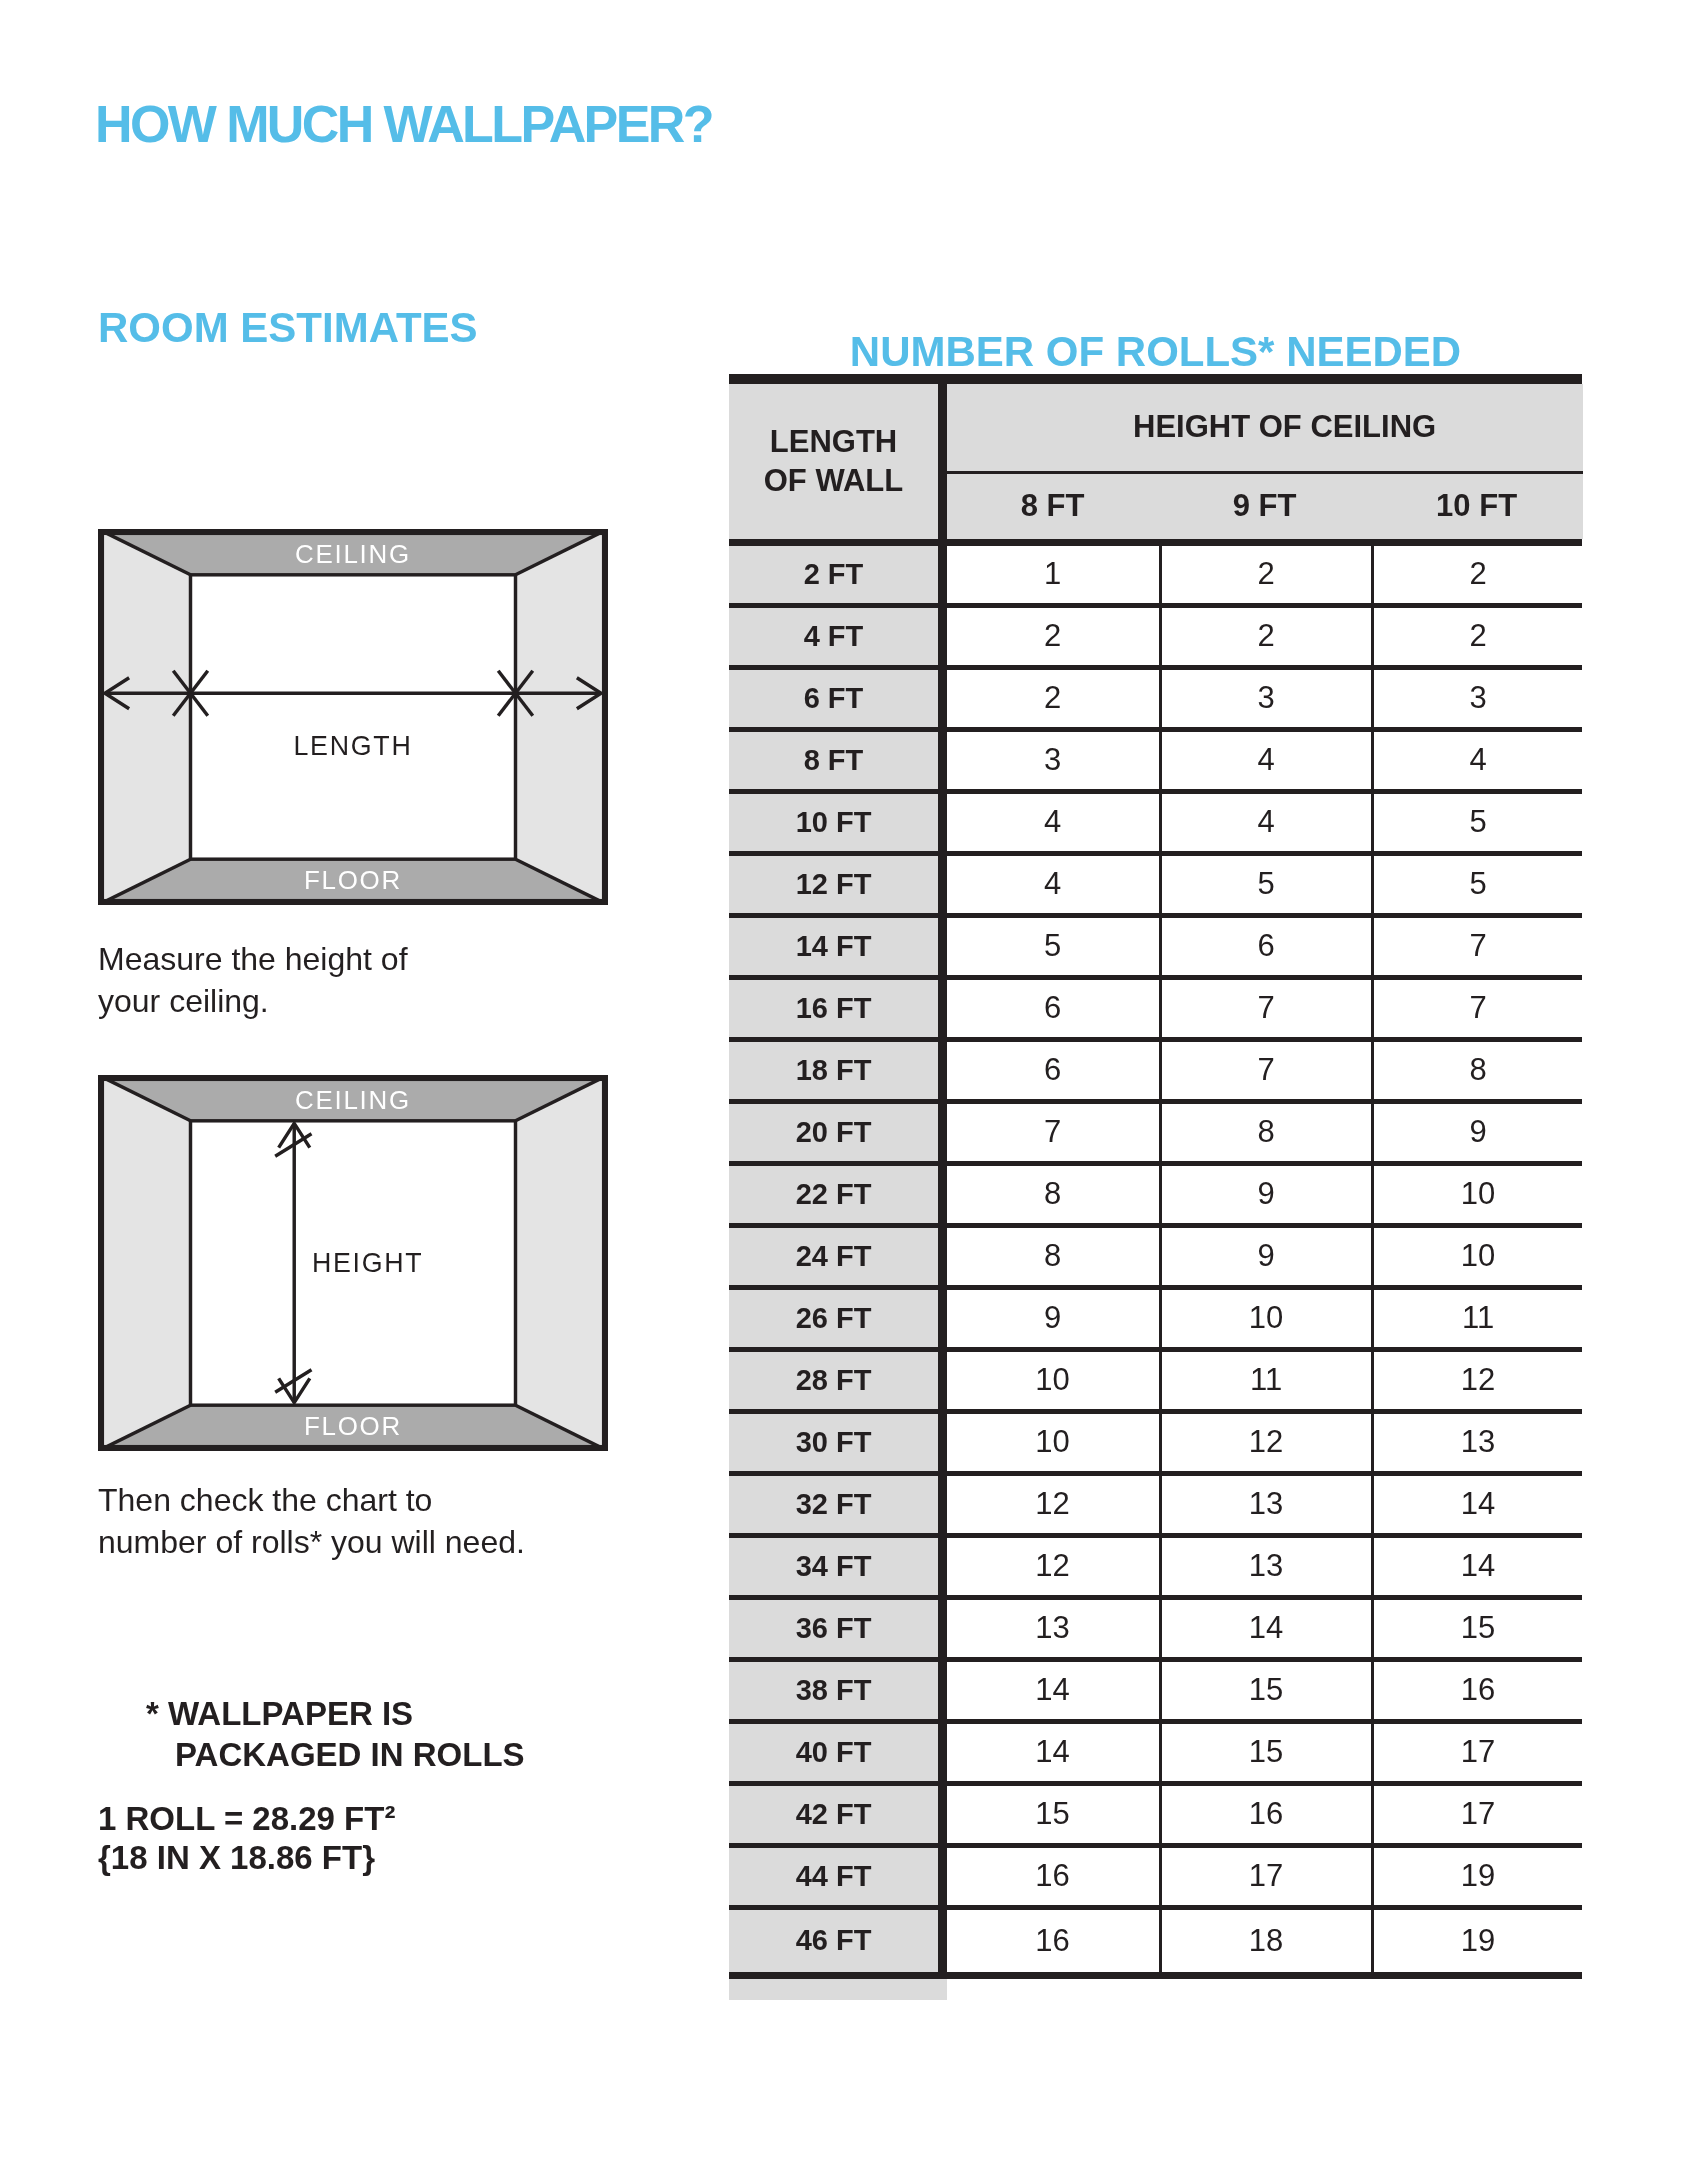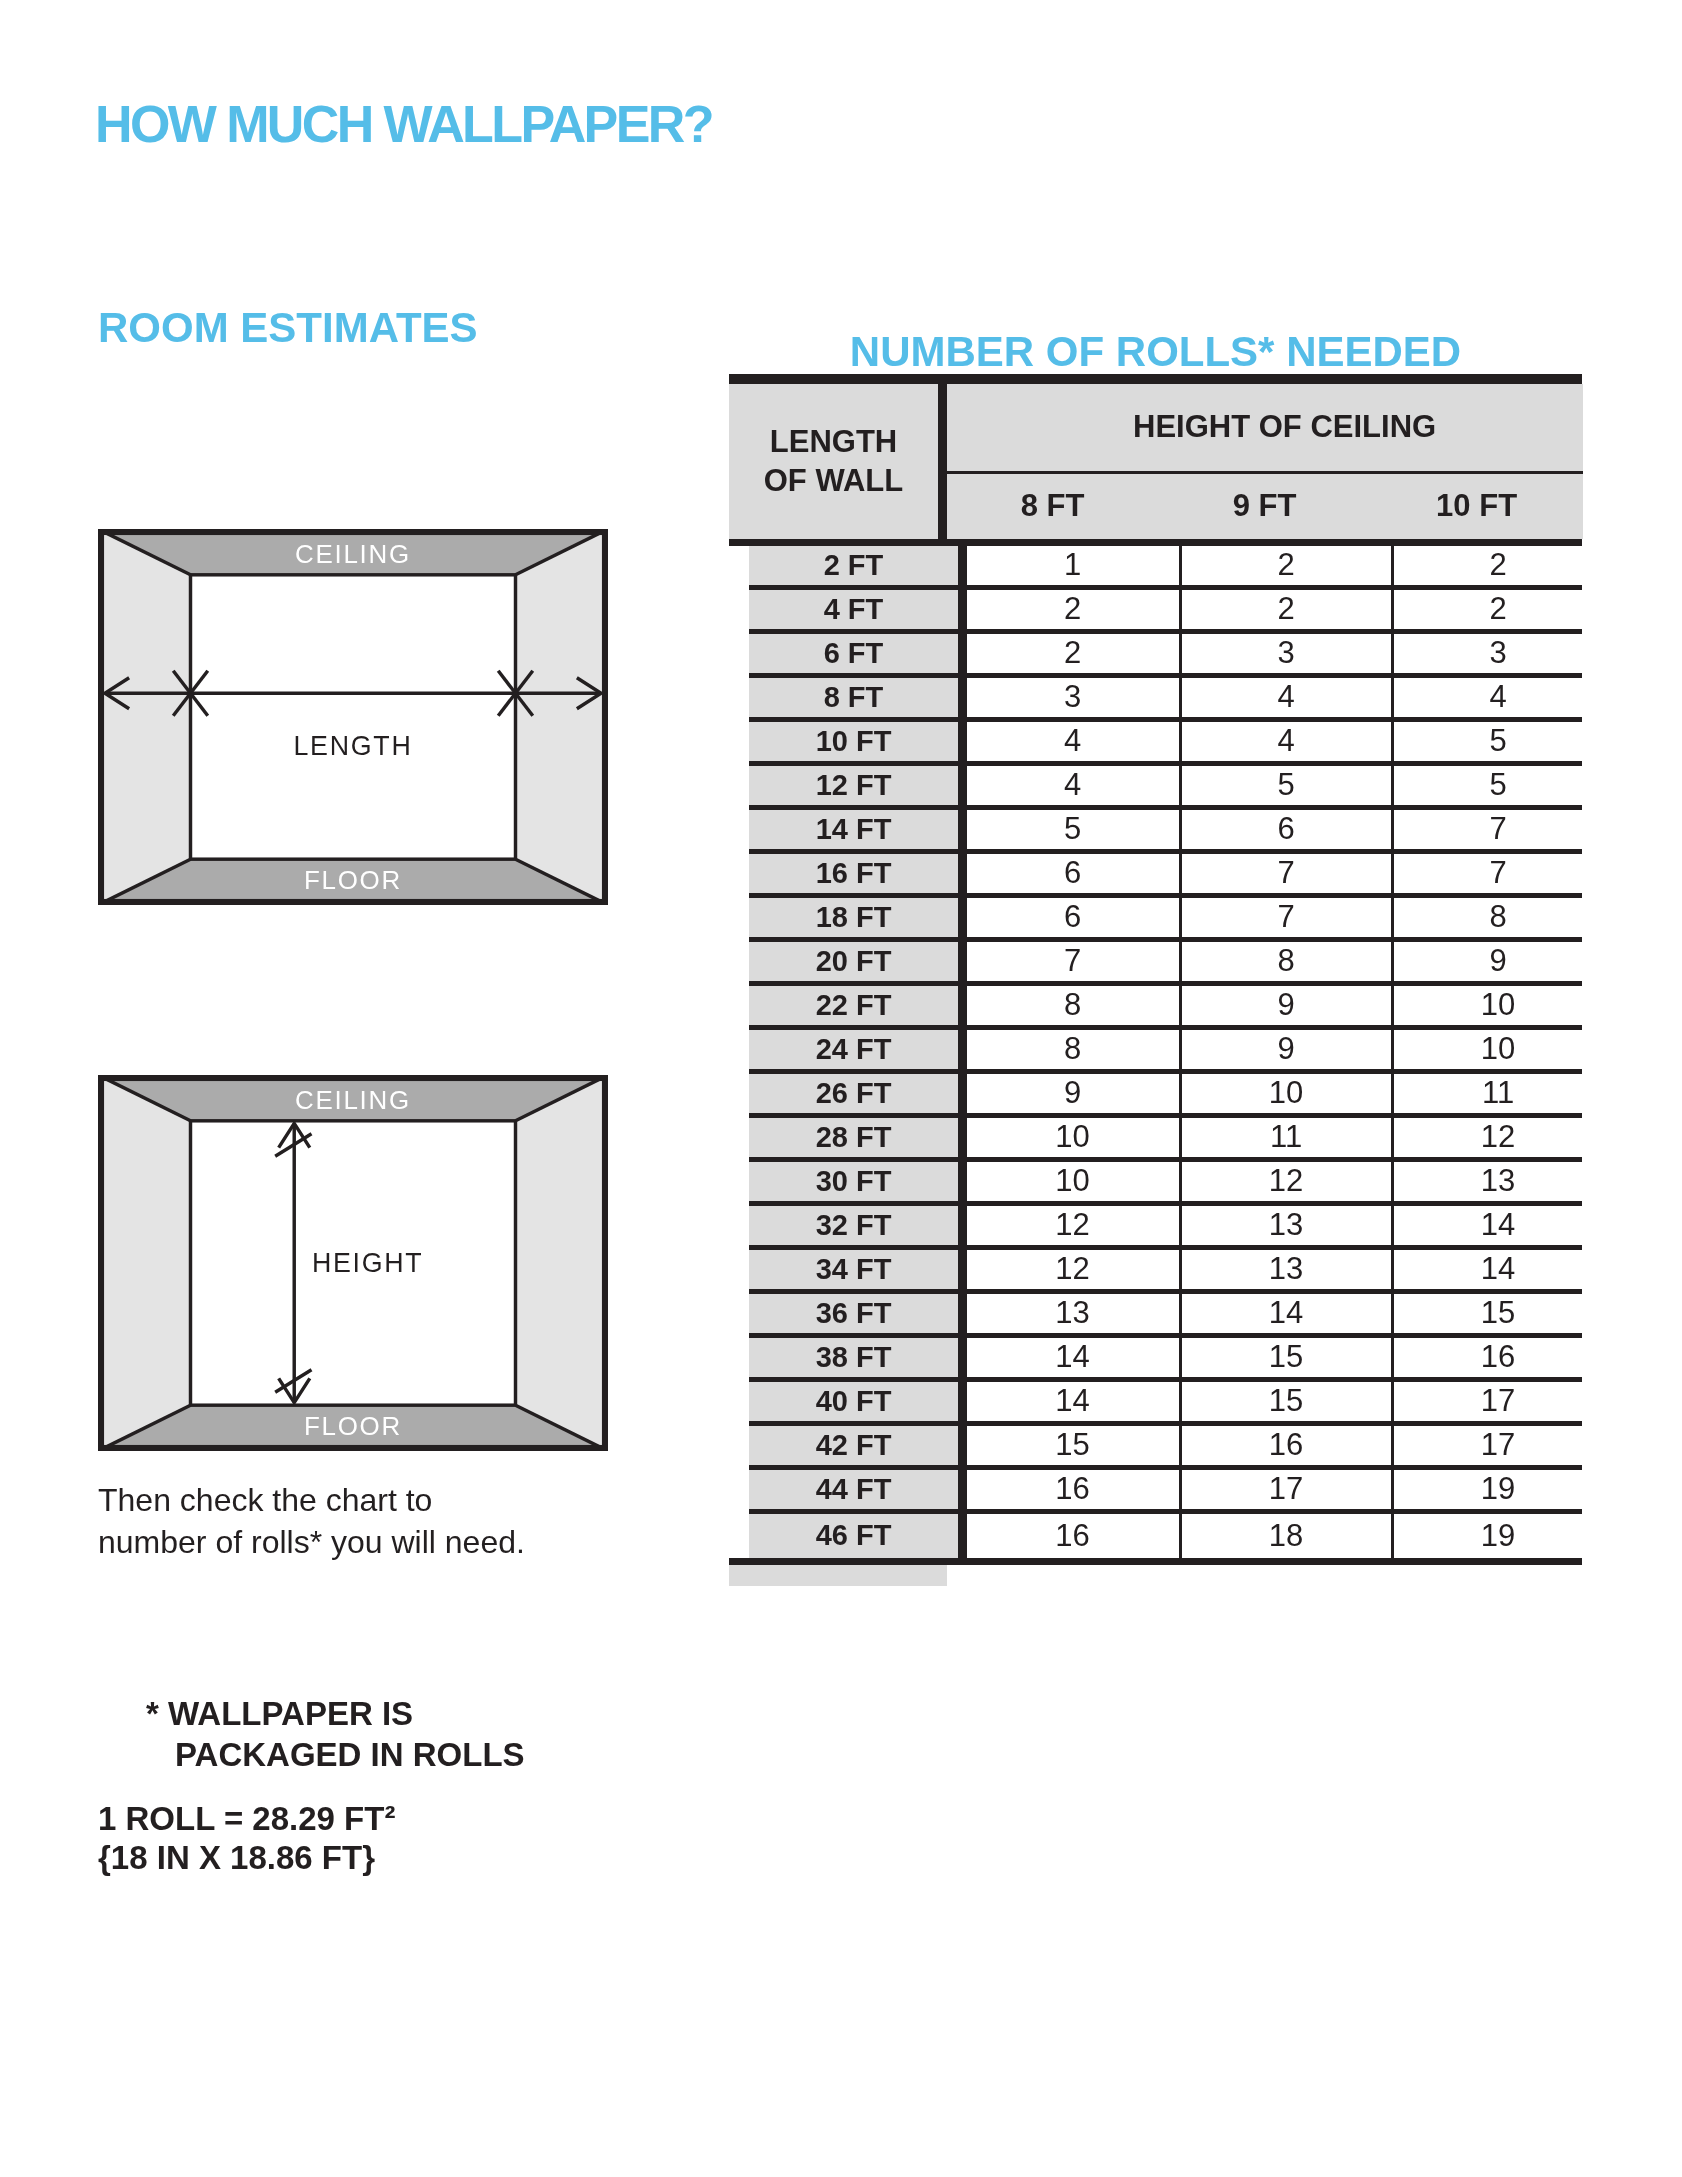--- a/index.html
+++ b/index.html
@@ -71,21 +71,21 @@
     height:90px;background:var(--cell);
     display:flex;align-items:center;justify-content:center;
     font-weight:bold;font-size:31px;
     border-bottom:3.5px solid var(--ink);
     padding-left:40px;
   }
   .sub-h{flex:1;background:var(--cell);display:grid;grid-template-columns:1fr 1fr 1fr;}
   .sub-h .subcell{display:flex;align-items:center;justify-content:center;font-weight:bold;font-size:31px;}
   .t-row{
     display:grid;grid-template-columns:209px 8.6px 212px 212px 212px;
-    height:44px;border-bottom:5.2px solid var(--ink);margin-left:20px;
+    height:62px;border-bottom:5.2px solid var(--ink);
   }
   .t-row:last-child{border-bottom:0;}
   .t-row .lbl{
     background:var(--cell);
     display:flex;align-items:center;justify-content:center;
     font-weight:bold;font-size:29px;
   }
   .t-row .val{
     background:#fff;
     display:flex;align-items:center;justify-content:center;
@@ -127,20 +127,24 @@
       <line x1="87" y1="164" x2="127" y2="216"></line>
       <line x1="87" y1="216" x2="127" y2="164"></line>
       <line x1="463" y1="164" x2="503" y2="216"></line>
       <line x1="463" y1="216" x2="503" y2="164"></line>
     </g>
     <text x="295" y="39" text-anchor="middle" font-size="30" letter-spacing="2" fill="#ffffff">CEILING</text>
     <text x="295" y="416" text-anchor="middle" font-size="30" letter-spacing="2" fill="#ffffff">FLOOR</text>
     <text x="295" y="261" text-anchor="middle" font-size="31" letter-spacing="2" fill="#231F20">LENGTH</text>
   </svg>
 
+  <div class="para" id="para2">
+    <div>Measure the height of</div>
+    <div>your ceiling.</div>
+  </div>
 
   <svg class="diagram" id="diagram2" viewBox="0 0 590 435">
     <polygon points="0,0 590,0 483,53 107,53" fill="#ABABAB"></polygon>
     <polygon points="0,435 590,435 483,382 107,382" fill="#ABABAB"></polygon>
     <polygon points="0,0 107,53 107,382 0,435" fill="#E4E4E4"></polygon>
     <polygon points="590,0 483,53 483,382 590,435" fill="#E4E4E4"></polygon>
     <rect x="107" y="53" width="376" height="329" fill="#ffffff" stroke="#231F20" stroke-width="4"></rect>
     <g stroke="#231F20" stroke-width="4">
       <line x1="0" y1="0" x2="107" y2="53"></line>
       <line x1="590" y1="0" x2="483" y2="53"></line>

